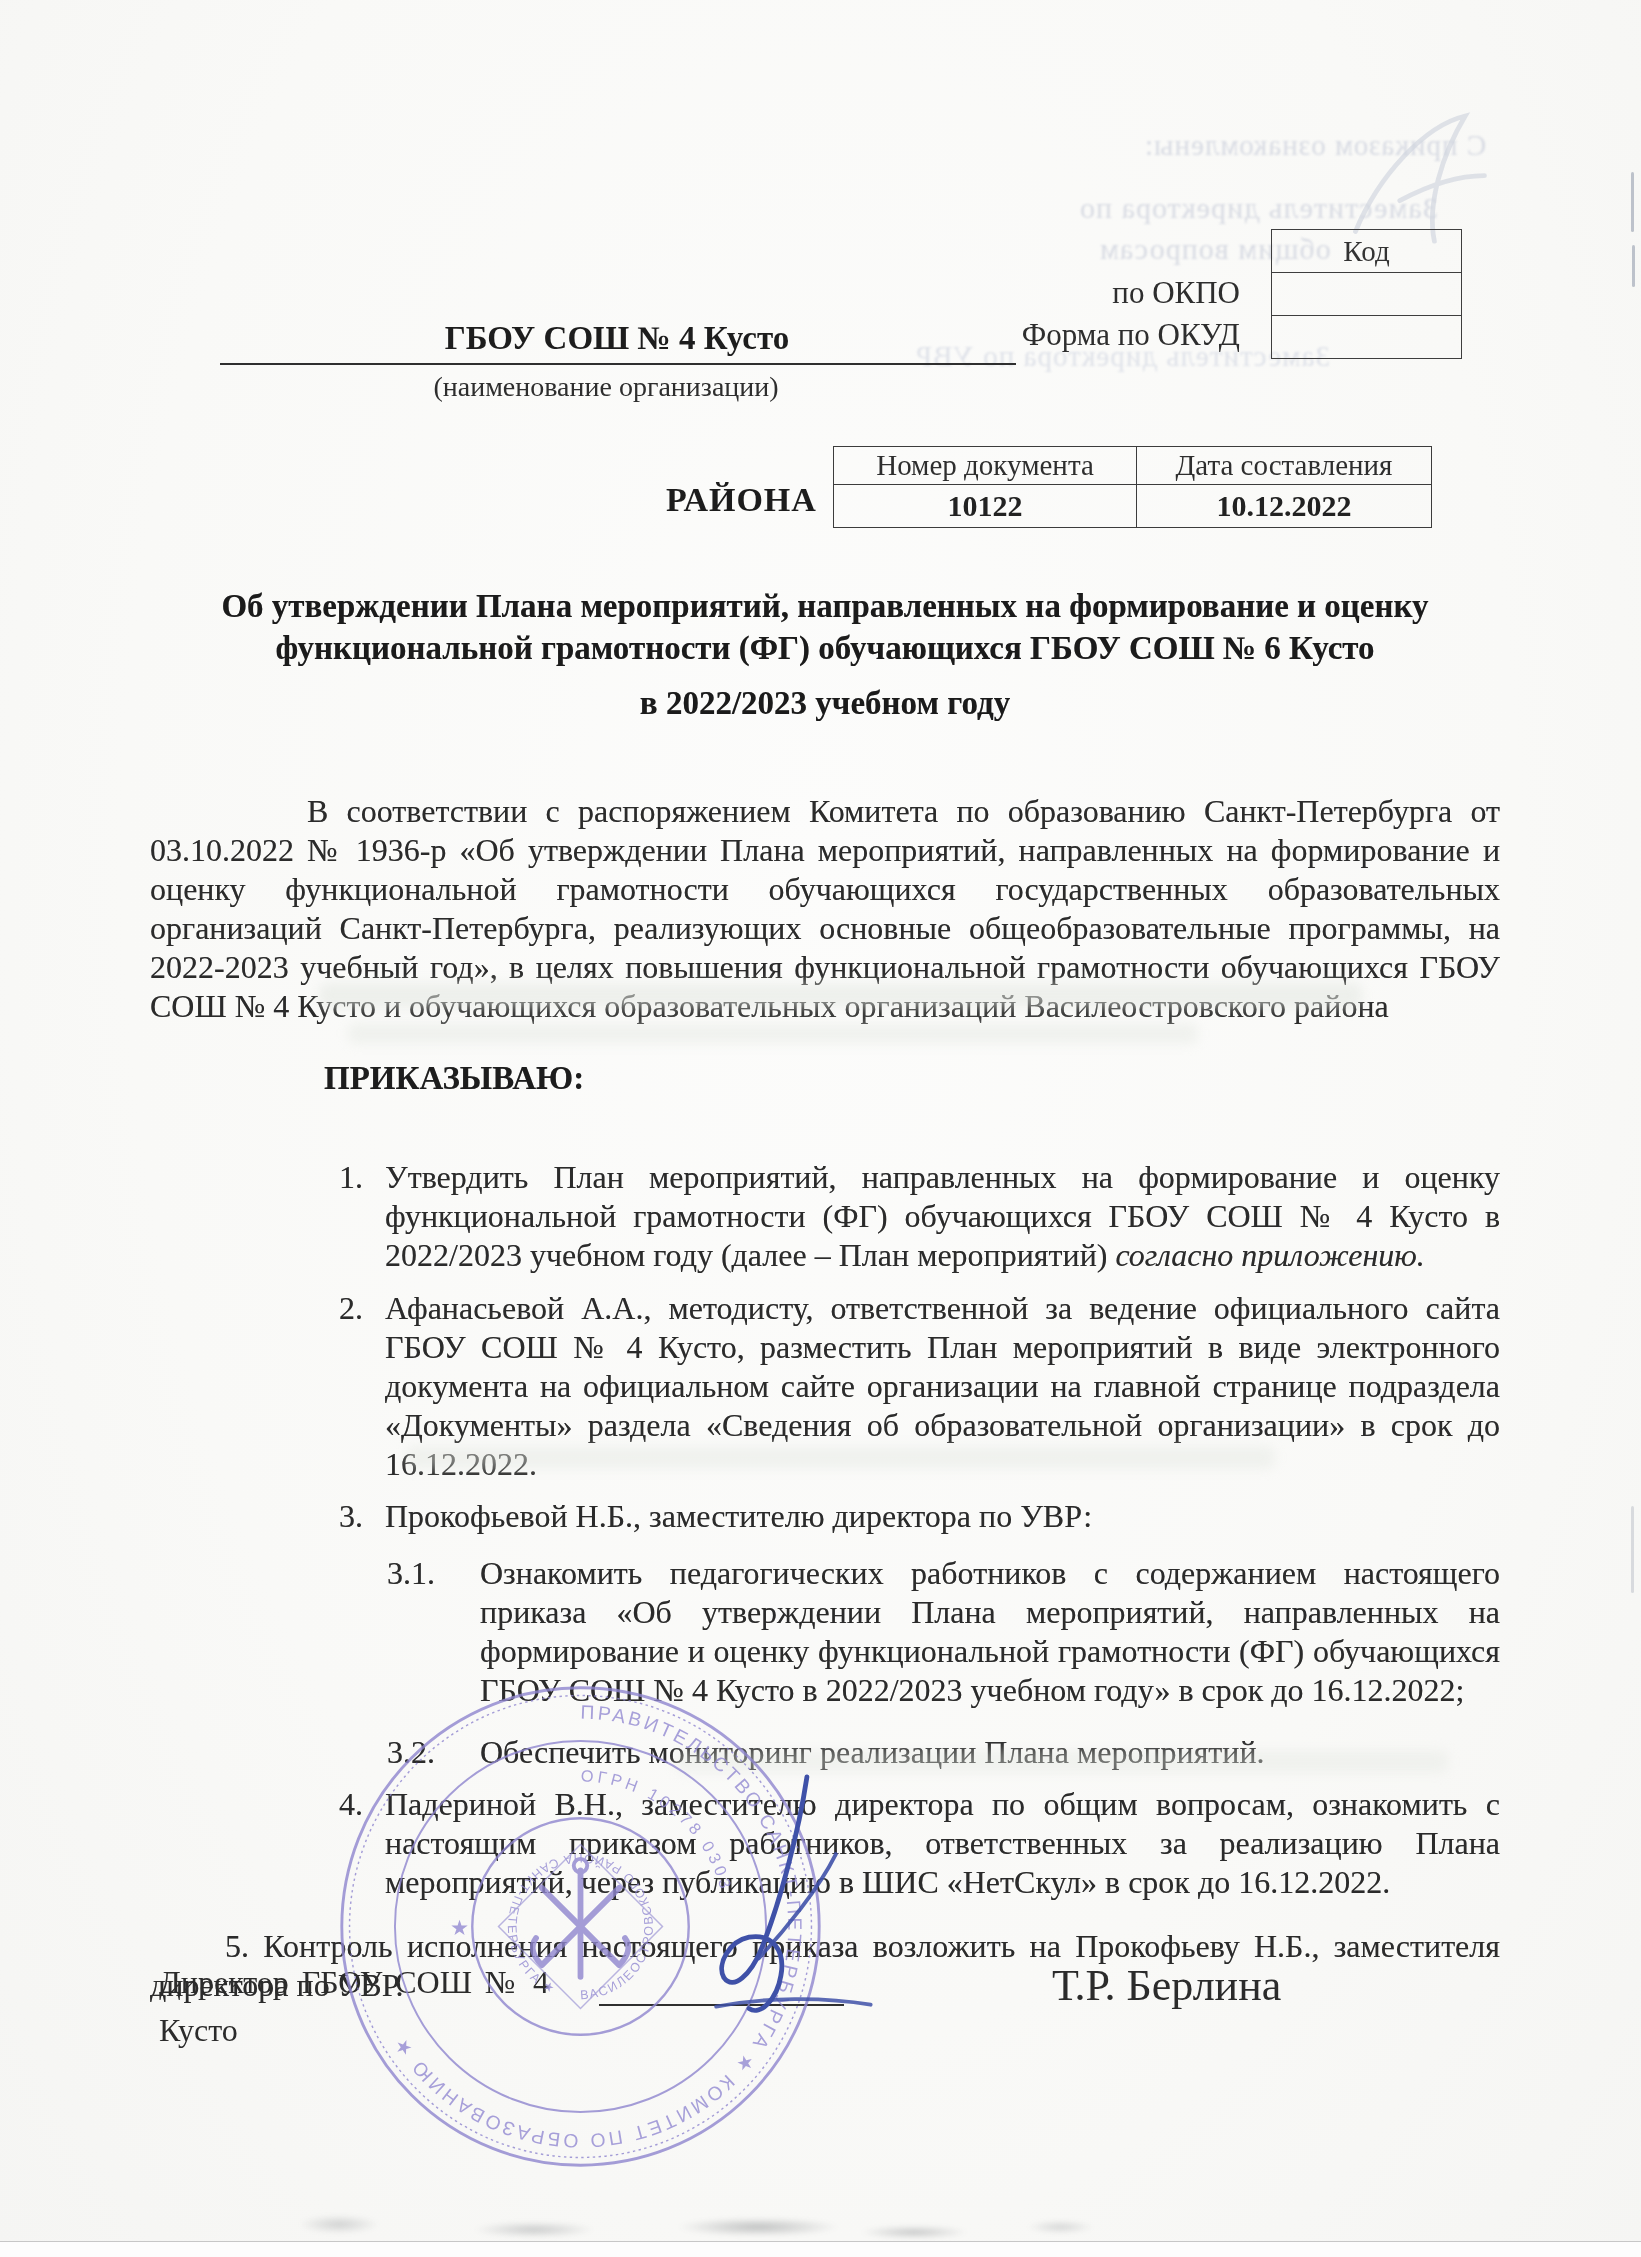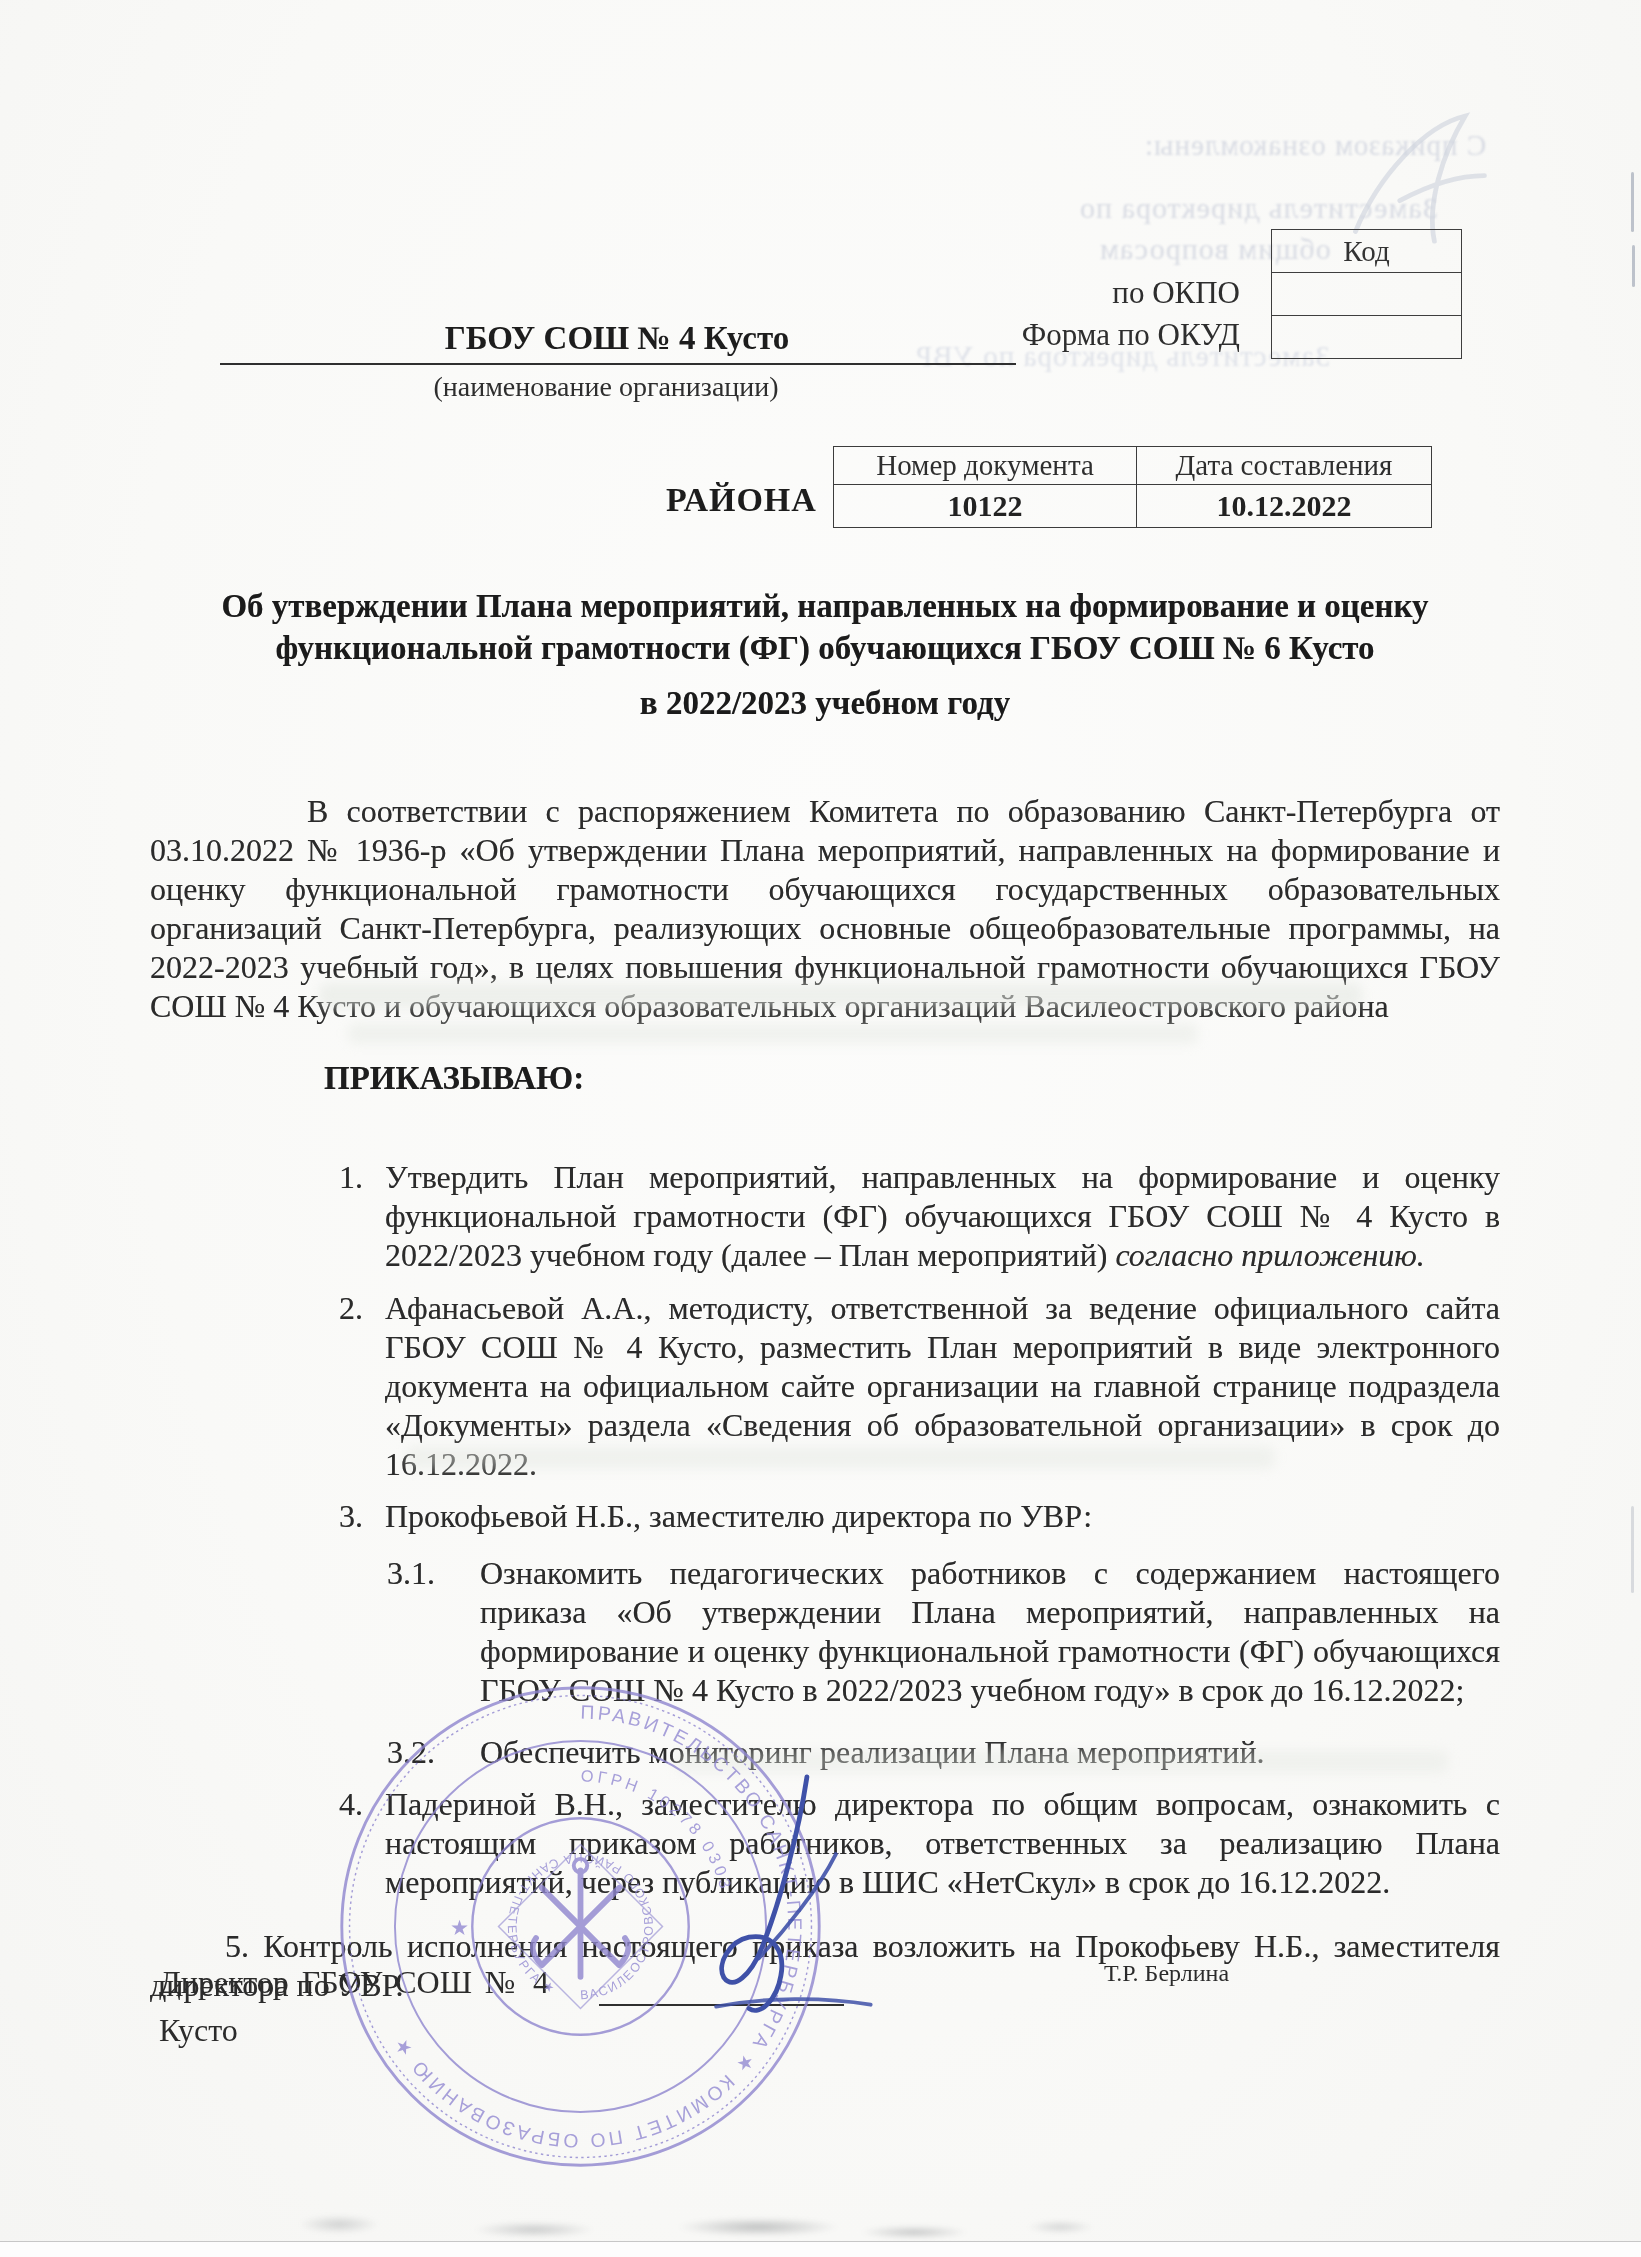--- a/index.html
+++ b/index.html
@@ -44,21 +44,21 @@
   .item.first{margin-top:0;}
   .inum{flex:0 0 46px;margin-left:189px;}
   .itext{flex:1;text-align:justify;}
   .sub{margin-top:17.4px;}
   .sub .inum{margin-left:237px;flex-basis:93px;}
   .final-para{margin-top:25px;text-indent:75px;text-align:justify;}
   .em{font-style:italic;}
   
   .sig-pos{position:absolute;left:159px;top:1958px;width:390px;text-align:justify;font-size:32px;line-height:48px;}
   .sig-line{position:absolute;left:599px;top:2004px;width:245px;border-top:2.9px solid #2f2f2f;}
-  .sig-name{position:absolute;left:1104px;top:1960px;font-size:24px;}
+  .sig-name{position:absolute;left:1052px;top:1960px;font-size:44px;}
   
   .stamp{position:absolute;left:336px;top:1682px;width:489px;height:489px;opacity:.8;}
   .signature{position:absolute;left:666px;top:1773px;width:222px;height:253px;}
   .ghost-sign{position:absolute;left:1342px;top:108px;width:154px;height:145px;opacity:.8;}
   .bleed{position:absolute;background:#e3e7e1;filter:blur(5.8px);opacity:.55;border-radius:7.7px;}
   .smudge{position:absolute;left:222px;top:2188px;width:975px;height:52px;filter:blur(2.9px);opacity:.55;
     background:
       radial-gradient(58px 13.5px at 12% 70%, rgba(120,124,128,.55), transparent 70%),
       radial-gradient(87px 11.6px at 32% 80%, rgba(110,114,118,.6), transparent 70%),
       radial-gradient(116px 13.5px at 55% 75%, rgba(90,94,98,.65), transparent 70%),

